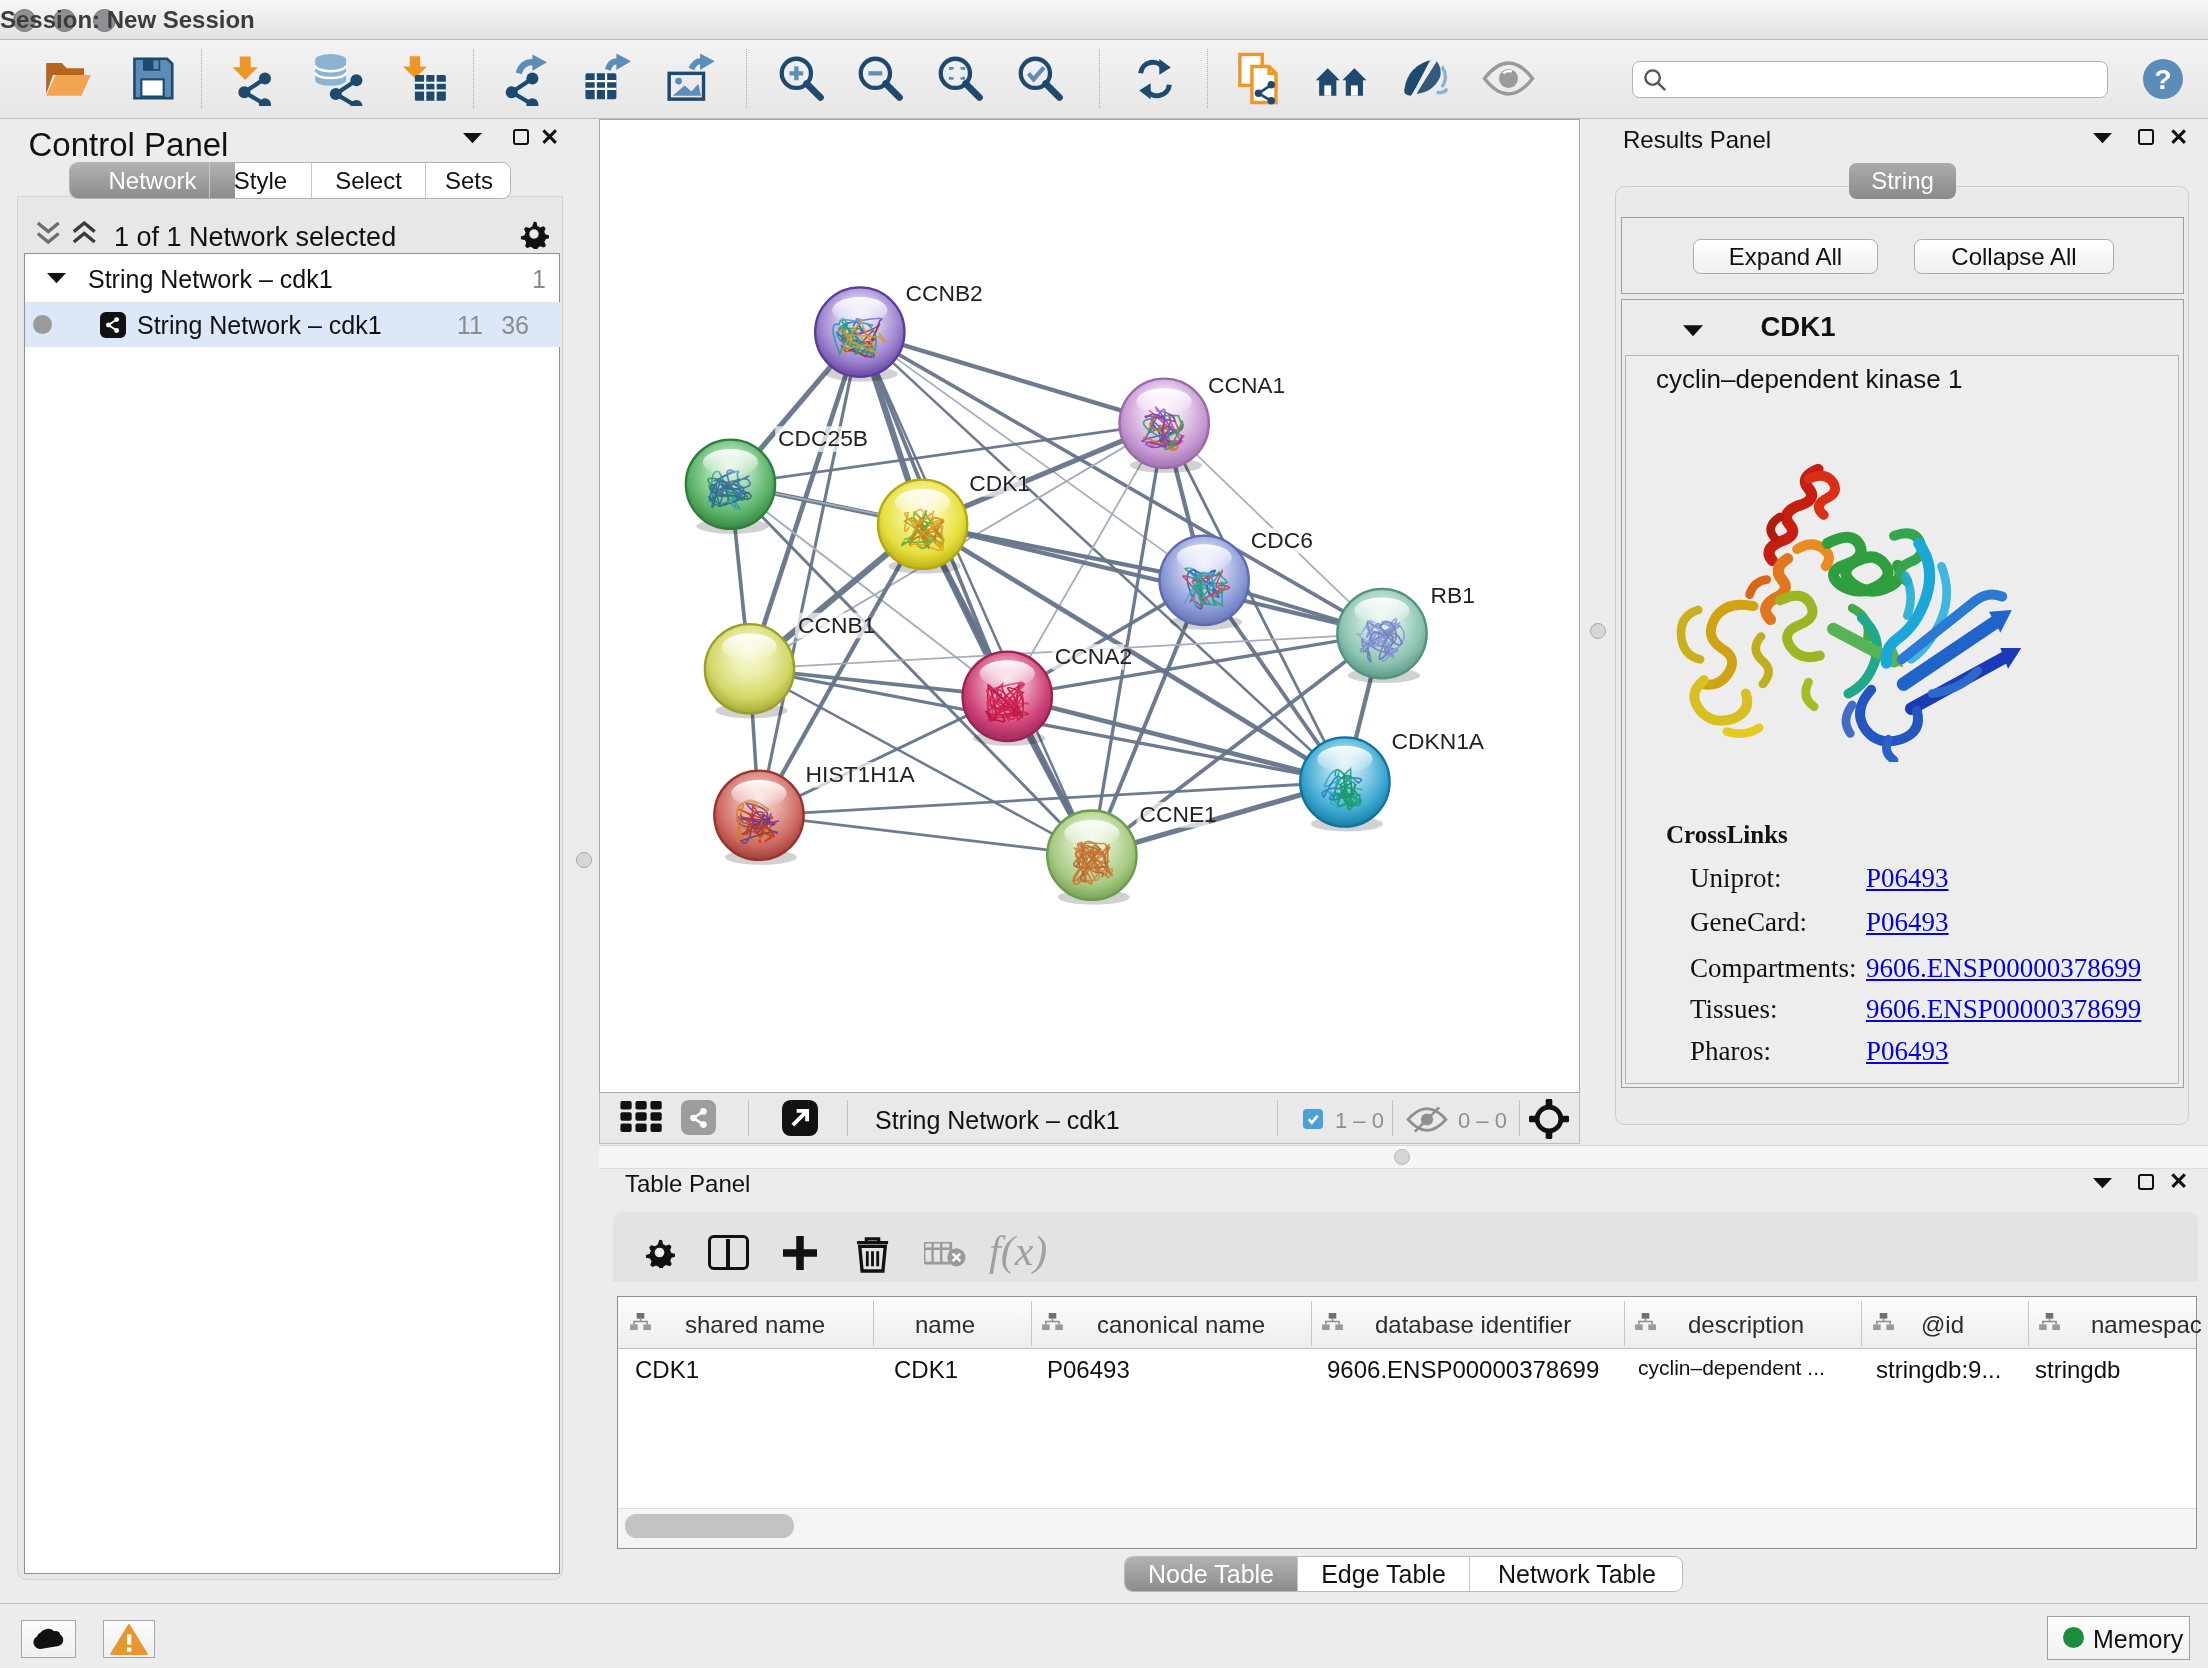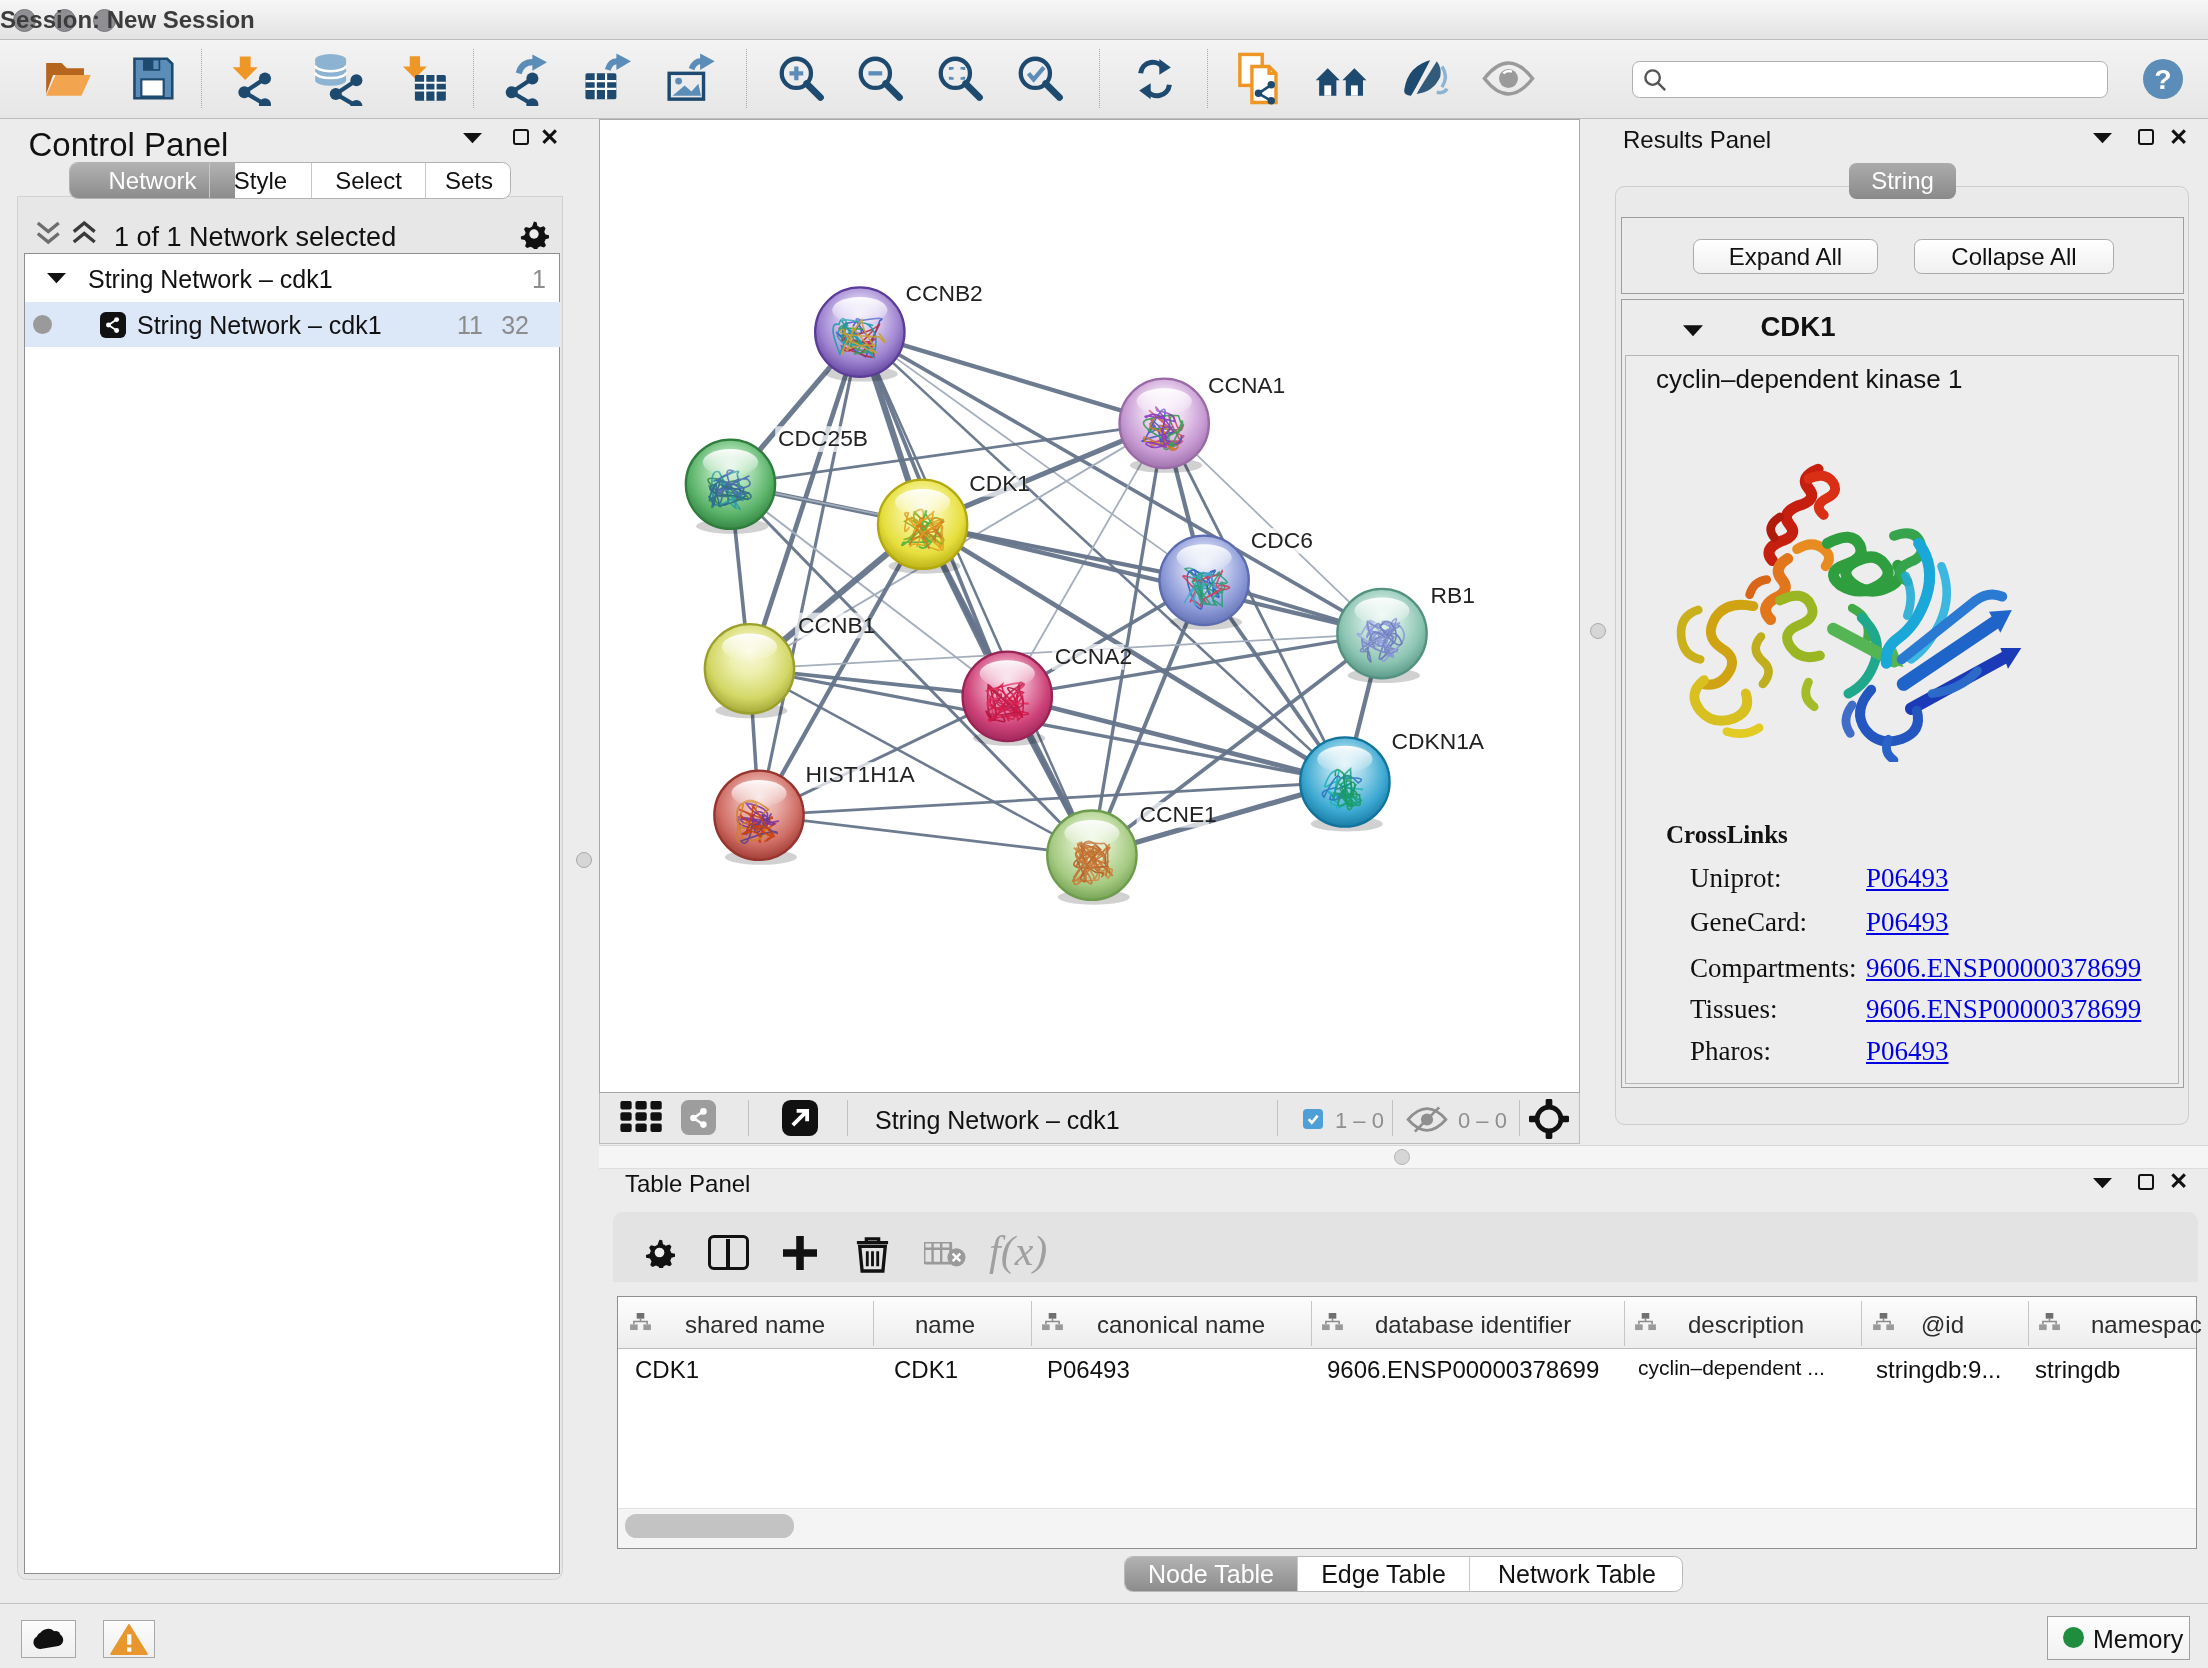--- a/index.html
+++ b/index.html
@@ -195,21 +195,21 @@
 <svg class="abs" style="left:104px;top:316px" width="18" height="18" viewBox="0 0 40 40">
     <g fill="#fff">
       <circle cx="28" cy="8" r="5.5"></circle>
       <circle cx="10" cy="20" r="5.5"></circle>
       <circle cx="28" cy="32" r="5.5"></circle>
       <path d="M10,20 L28,8 M10,20 L28,32" stroke="#fff" stroke-width="4"></path>
     </g>
   </svg>
 <div class="abs" style="left:137px;top:311px;font-size:25px">String Network – cdk1</div>
 <div class="abs" style="left:457px;top:311px;width:32px;font-size:25px;color:#8c8c8c;text-align:left">11</div>
-<div class="abs" style="left:497px;top:311px;width:32px;font-size:25px;color:#8c8c8c;text-align:right">32</div>
+<div class="abs" style="left:497px;top:311px;width:32px;font-size:25px;color:#8c8c8c;text-align:right">36</div>
 
 <div class="abs" style="left:576px;top:852px;width:16px;height:16px;border-radius:50%;background:#d6d6d6;border:1px solid #aaa"></div>
 
 <div class="abs" style="left:599px;top:119px;width:981px;height:974px;background:#fff;border:1px solid #a8a8a8">
 <svg id="netsvg" width="980" height="973" viewBox="0 0 1030 1023" style="position:absolute;left:0;top:0">
       <defs>
         <radialGradient id="g_CCNB2" cx="0.5" cy="0.42" r="0.62" fx="0.5" fy="0.3">
           <stop offset="0" stop-color="#efe9fa"></stop>
           <stop offset="0.35" stop-color="#d6c9ef"></stop>
           <stop offset="0.72" stop-color="#9d82cf"></stop>

